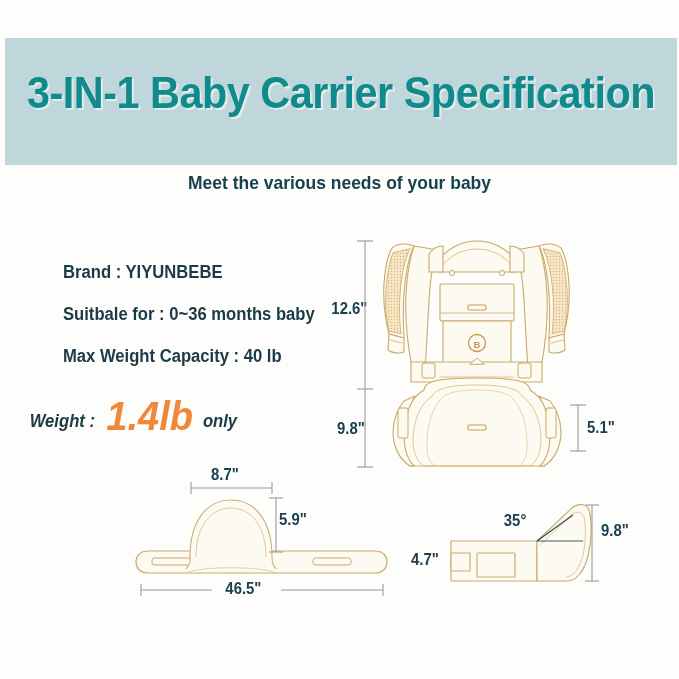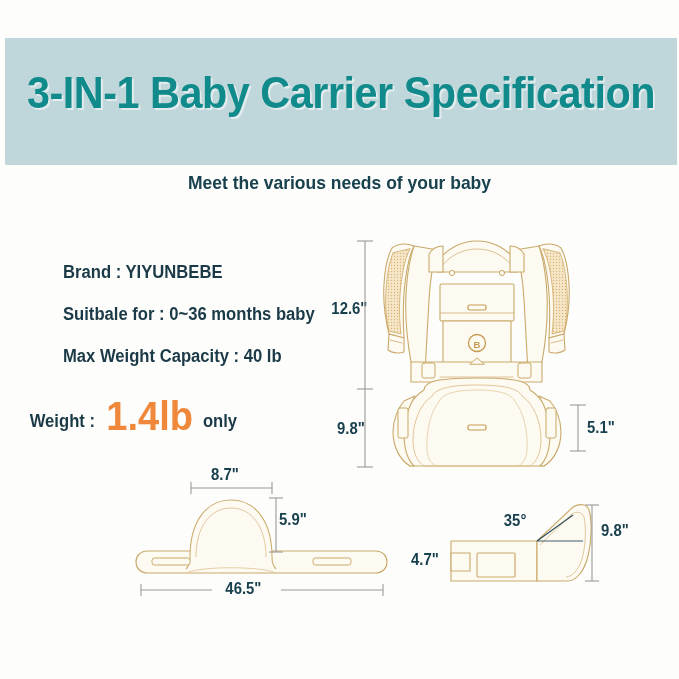--- a/index.html
+++ b/index.html
@@ -74,20 +74,21 @@
     transform-origin: left center;
     white-space: nowrap;
   }
   .weight-line {
     position: absolute;
     left: 28px;
     top: 395px;
     display: flex;
     align-items: baseline;
     white-space: nowrap;
+    font-style: italic;
   }
   .weight-label, .weight-suffix {
     font-family: "Liberation Sans Narrow", "Liberation Sans", sans-serif;
     font-weight: bold;
     font-size: 17.5px;
     color: #1B3A47;
     transform: scaleX(0.95);
   }
   .weight-big {
     font-family: "Liberation Sans Narrow", "Liberation Sans", sans-serif;

